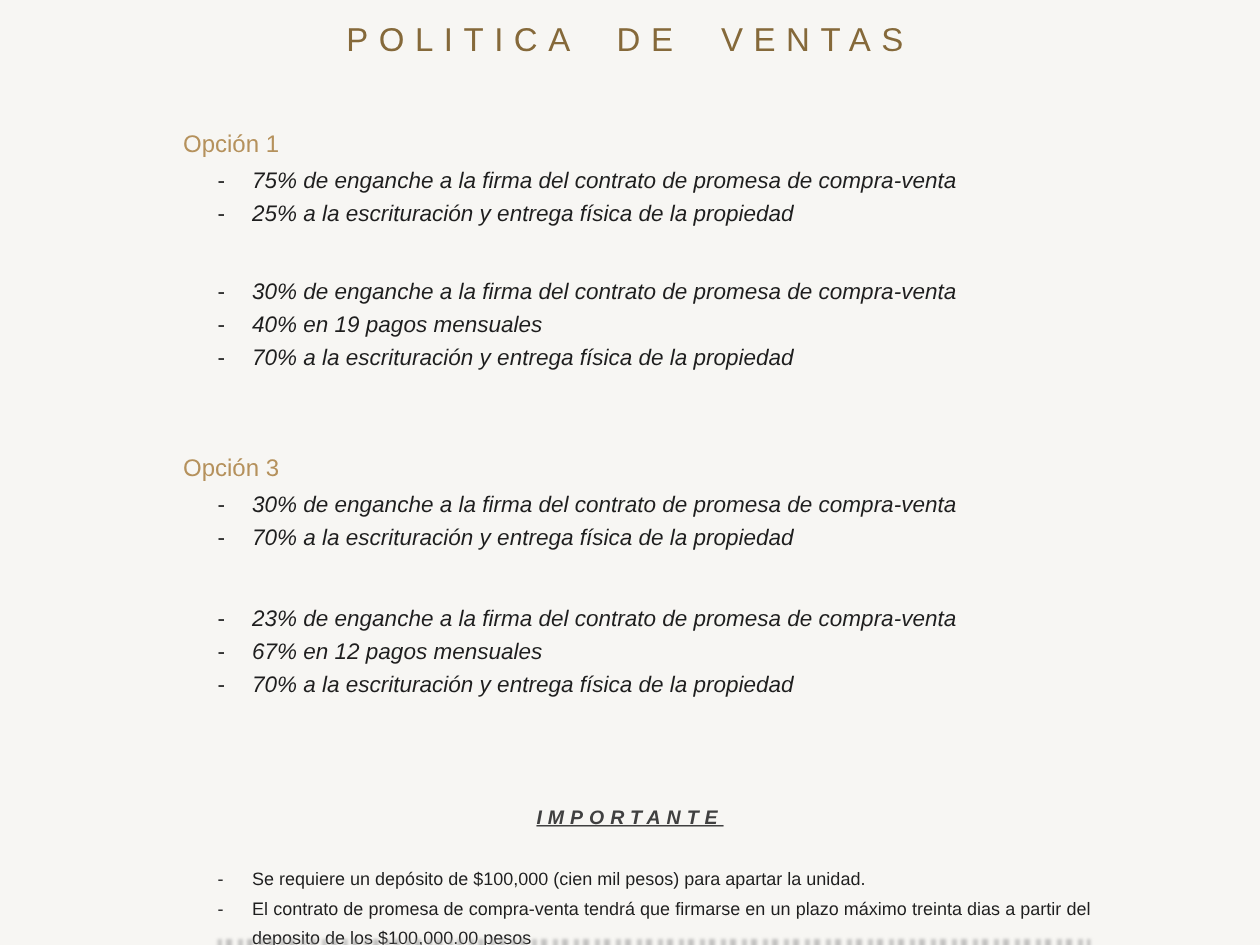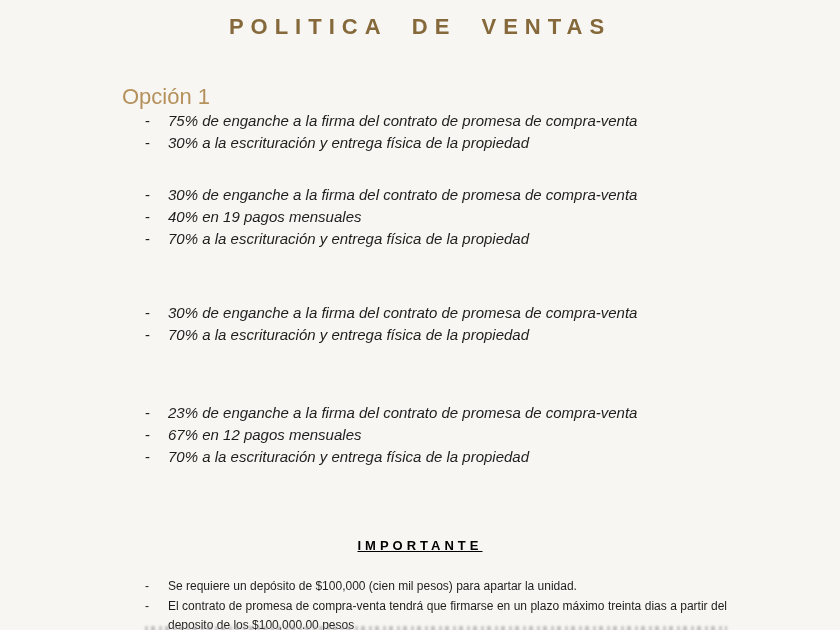--- a/index.html
+++ b/index.html
@@ -12,30 +12,30 @@
     overflow: hidden;
   }
   .page { position: absolute; inset: 0; }
 
   .title {
     position: absolute;
     top: 14px; left: 0; width: 100%;
     margin: 0;
     text-align: center;
     font-size: 22px;
-    font-weight: bold;
+    font-weight: normal;
     letter-spacing: 7px;
     word-spacing: 12px;
     color: #85693a;
   }
 
   .option { position: absolute; left: 122px; width: 640px; }
   .option-heading {
     margin: 0 0 2px 0;
-    font-size: 22px;
+    font-size: 16px;
     font-weight: normal;
     color: #b5915c;
     line-height: 22px;
   }
   .bullet {
     display: flex;
     font-size: 15px;
     line-height: 22px;
   }
   .bullet .dash {
@@ -48,21 +48,22 @@
   .importante {
     position: absolute;
     top: 536px; left: 0; width: 100%;
     text-align: center;
   }
   .importante .imp-text {
     font-size: 13px;
     font-weight: bold;
     letter-spacing: 4px;
     text-decoration: underline;
-    color: #000000;
+    color: #404040;
+    font-style: italic;
   }
 
   .notes { position: absolute; top: 577px; left: 122px; width: 605px; }
   .note {
     display: flex;
     font-size: 12px;
     line-height: 19px;
     margin-bottom: 1px;
   }
   .note .dash {
@@ -97,40 +98,41 @@
   <h1 class="title">POLITICA DE VENTAS</h1>
 
   <section class="option" style="top:86px">
     <h2 class="option-heading">Opción 1</h2>
     <div class="bullet">
       <span class="dash">-</span>
       <span class="btext">75% de enganche a la firma del contrato de promesa de compra-venta</span>
     </div>
     <div class="bullet">
       <span class="dash">-</span>
-      <span class="btext">30% a la escrituración y entrega física de la propiedad</span>
+      <span class="btext">25% a la escrituración y entrega física de la propiedad</span>
     </div>
   </section>
 
   <section class="option" style="top:184px">
     <div class="bullet">
       <span class="dash">-</span>
       <span class="btext">30% de enganche a la firma del contrato de promesa de compra-venta</span>
     </div>
     <div class="bullet">
       <span class="dash">-</span>
       <span class="btext">40% en 19 pagos mensuales</span>
     </div>
     <div class="bullet">
       <span class="dash">-</span>
       <span class="btext">70% a la escrituración y entrega física de la propiedad</span>
     </div>
   </section>
 
   <section class="option" style="top:302px">
+    <h2 class="option-heading">Opción 3</h2>
     <div class="bullet">
       <span class="dash">-</span>
       <span class="btext">30% de enganche a la firma del contrato de promesa de compra-venta</span>
     </div>
     <div class="bullet">
       <span class="dash">-</span>
       <span class="btext">70% a la escrituración y entrega física de la propiedad</span>
     </div>
   </section>
 

